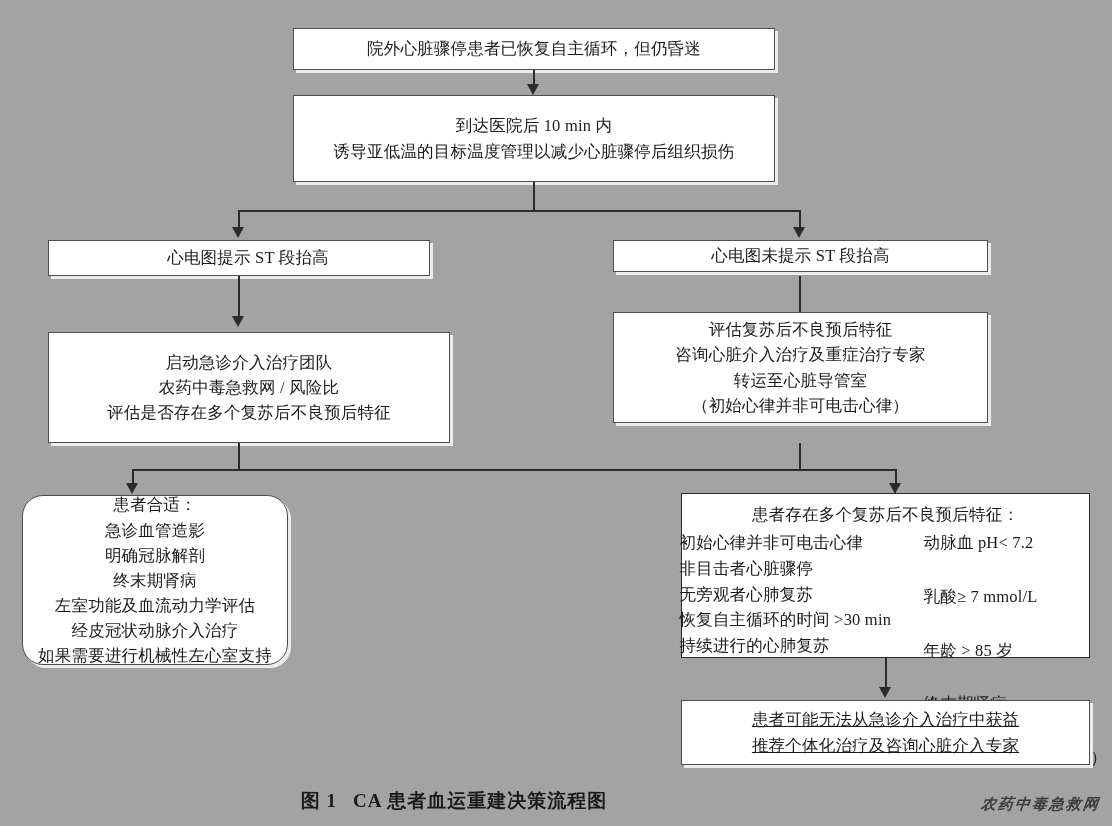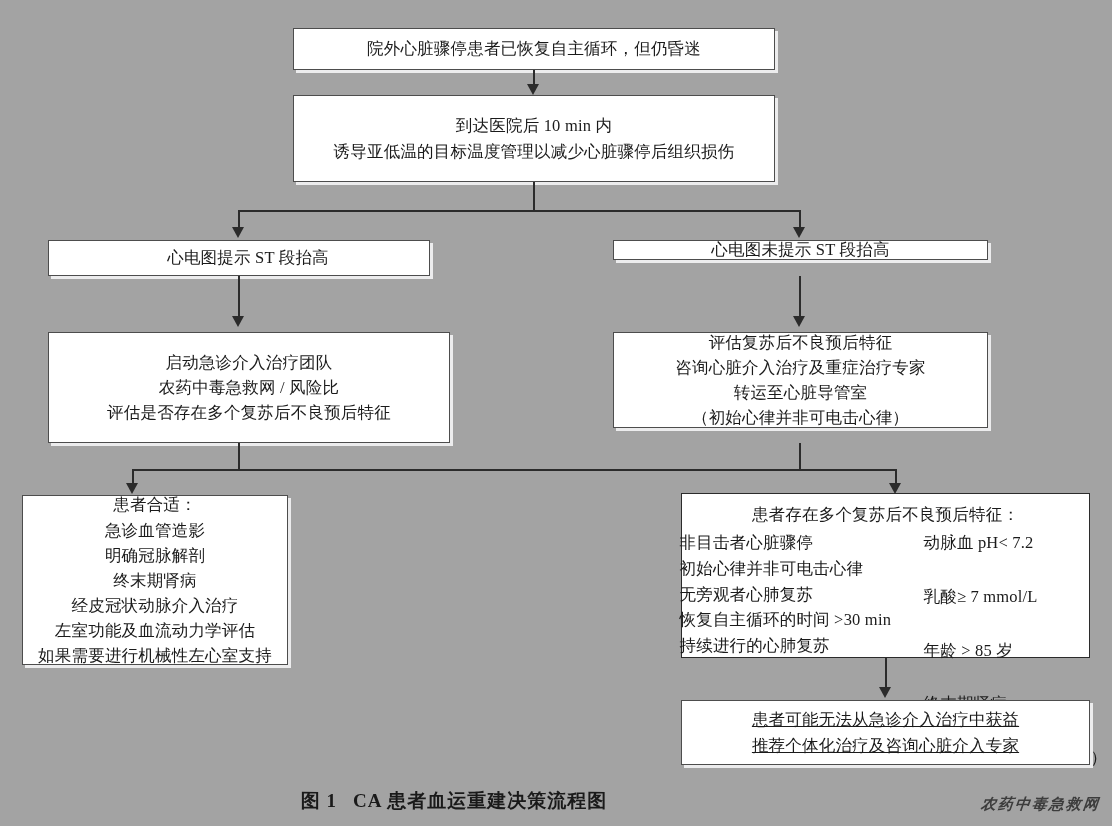--- a/index.html
+++ b/index.html
@@ -132,67 +132,67 @@
   <div class="hline" style="left:238px; top:210px; width:562px;"></div>
   <div class="vline" style="left:238px; top:210px; height:19px;"></div>
   <div class="arrow" style="left:232px; top:227px;"></div>
   <div class="vline" style="left:799px; top:210px; height:19px;"></div>
   <div class="arrow" style="left:793px; top:227px;"></div>
 
   <div class="fbox" id="box-st" style="left:48px; top:240px; width:382px; height:36px;padding-left:26px;">
     <div class="ln">心电图提示 ST 段抬高</div>
   </div>
 
-  <div class="fbox" id="box-nost" style="left:613px; top:240px; width:375px; height:20px;text-align:center;">
+  <div class="fbox" id="box-nost" style="left:613px; top:240px; width:375px; height:32px;text-align:center;">
     <div class="ln">心电图未提示 ST 段抬高</div>
   </div>
 
   <div class="vline" style="left:238px; top:276px; height:42px;"></div>
   <div class="arrow" style="left:232px; top:316px;"></div>
 
   <div class="vline" style="left:799px; top:276px; height:42px;"></div>
   <div class="arrow" style="left:793px; top:316px;"></div>
 
   <div class="fbox" id="box-st-pathway" style="left:48px; top:332px; width:402px; height:111px;">
     <div class="ln">启动急诊介入治疗团队</div>
     <div class="ln">农药中毒急救网 / 风险比</div>
     <div class="ln">评估是否存在多个复苏后不良预后特征</div>
   </div>
 
-  <div class="fbox" id="box-nost-pathway" style="left:613px; top:332px; width:375px; height:96px;">
+  <div class="fbox" id="box-nost-pathway" style="left:613px; top:312px; width:375px; height:111px;">
     <div class="ln">评估复苏后不良预后特征</div>
     <div class="ln">咨询心脏介入治疗及重症治疗专家</div>
     <div class="ln">转运至心脏导管室</div>
     <div class="ln">（初始心律并非可电击心律）</div>
   </div>
 
   <div class="vline" style="left:238px; top:443px; height:27px;"></div>
   <div class="vline" style="left:799px; top:443px; height:27px;"></div>
   <div class="hline" style="left:132px; top:469px; width:764px;"></div>
   <div class="vline" style="left:132px; top:469px; height:16px;"></div>
   <div class="arrow" style="left:126px; top:483px;"></div>
   <div class="vline" style="left:895px; top:469px; height:16px;"></div>
   <div class="arrow" style="left:889px; top:483px;"></div>
 
-  <div class="fbox" id="box-suitable" style="left:22px; top:495px; width:266px; height:170px;">
+  <div class="fbox" id="box-suitable" style="left:22px; top:495px; width:266px; height:170px;border-radius:21px;">
     <div class="ln hdr">患者合适：</div>
     <div class="ln">急诊血管造影</div>
     <div class="ln">明确冠脉解剖</div>
     <div class="ln">终末期肾病</div>
+    <div class="ln">左室功能及血流动力学评估</div>
     <div class="ln">经皮冠状动脉介入治疗</div>
-    <div class="ln">左室功能及血流动力学评估</div>
     <div class="ln">如果需要进行机械性左心室支持</div>
   </div>
 
   <div class="fbox plain" id="box-poor-prognosis" style="left:681px; top:493px; width:409px; height:165px; justify-content:flex-start; padding-top:8px;">
     <div class="ln hdr">患者存在多个复苏后不良预后特征：</div>
     <div class="cols">
       <div class="col c1">
+        <div class="ln">初始心律并非可电击心律</div>
         <div class="ln">非目击者心脏骤停</div>
-        <div class="ln">初始心律并非可电击心律</div>
         <div class="ln">无旁观者心肺复苏</div>
         <div class="ln">恢复自主循环的时间 &gt;30 min</div>
         <div class="ln">持续进行的心肺复苏</div>
       </div>
       <div class="col c2">
         <div class="ln">动脉血 pH&lt; 7.2</div>
         <div class="ln">乳酸≥ 7 mmol/L</div>
         <div class="ln">年龄 &gt; 85 岁</div>
         <div class="ln">终末期肾病</div>
         <div class="ln">病因非心源性（如创伤）</div>

